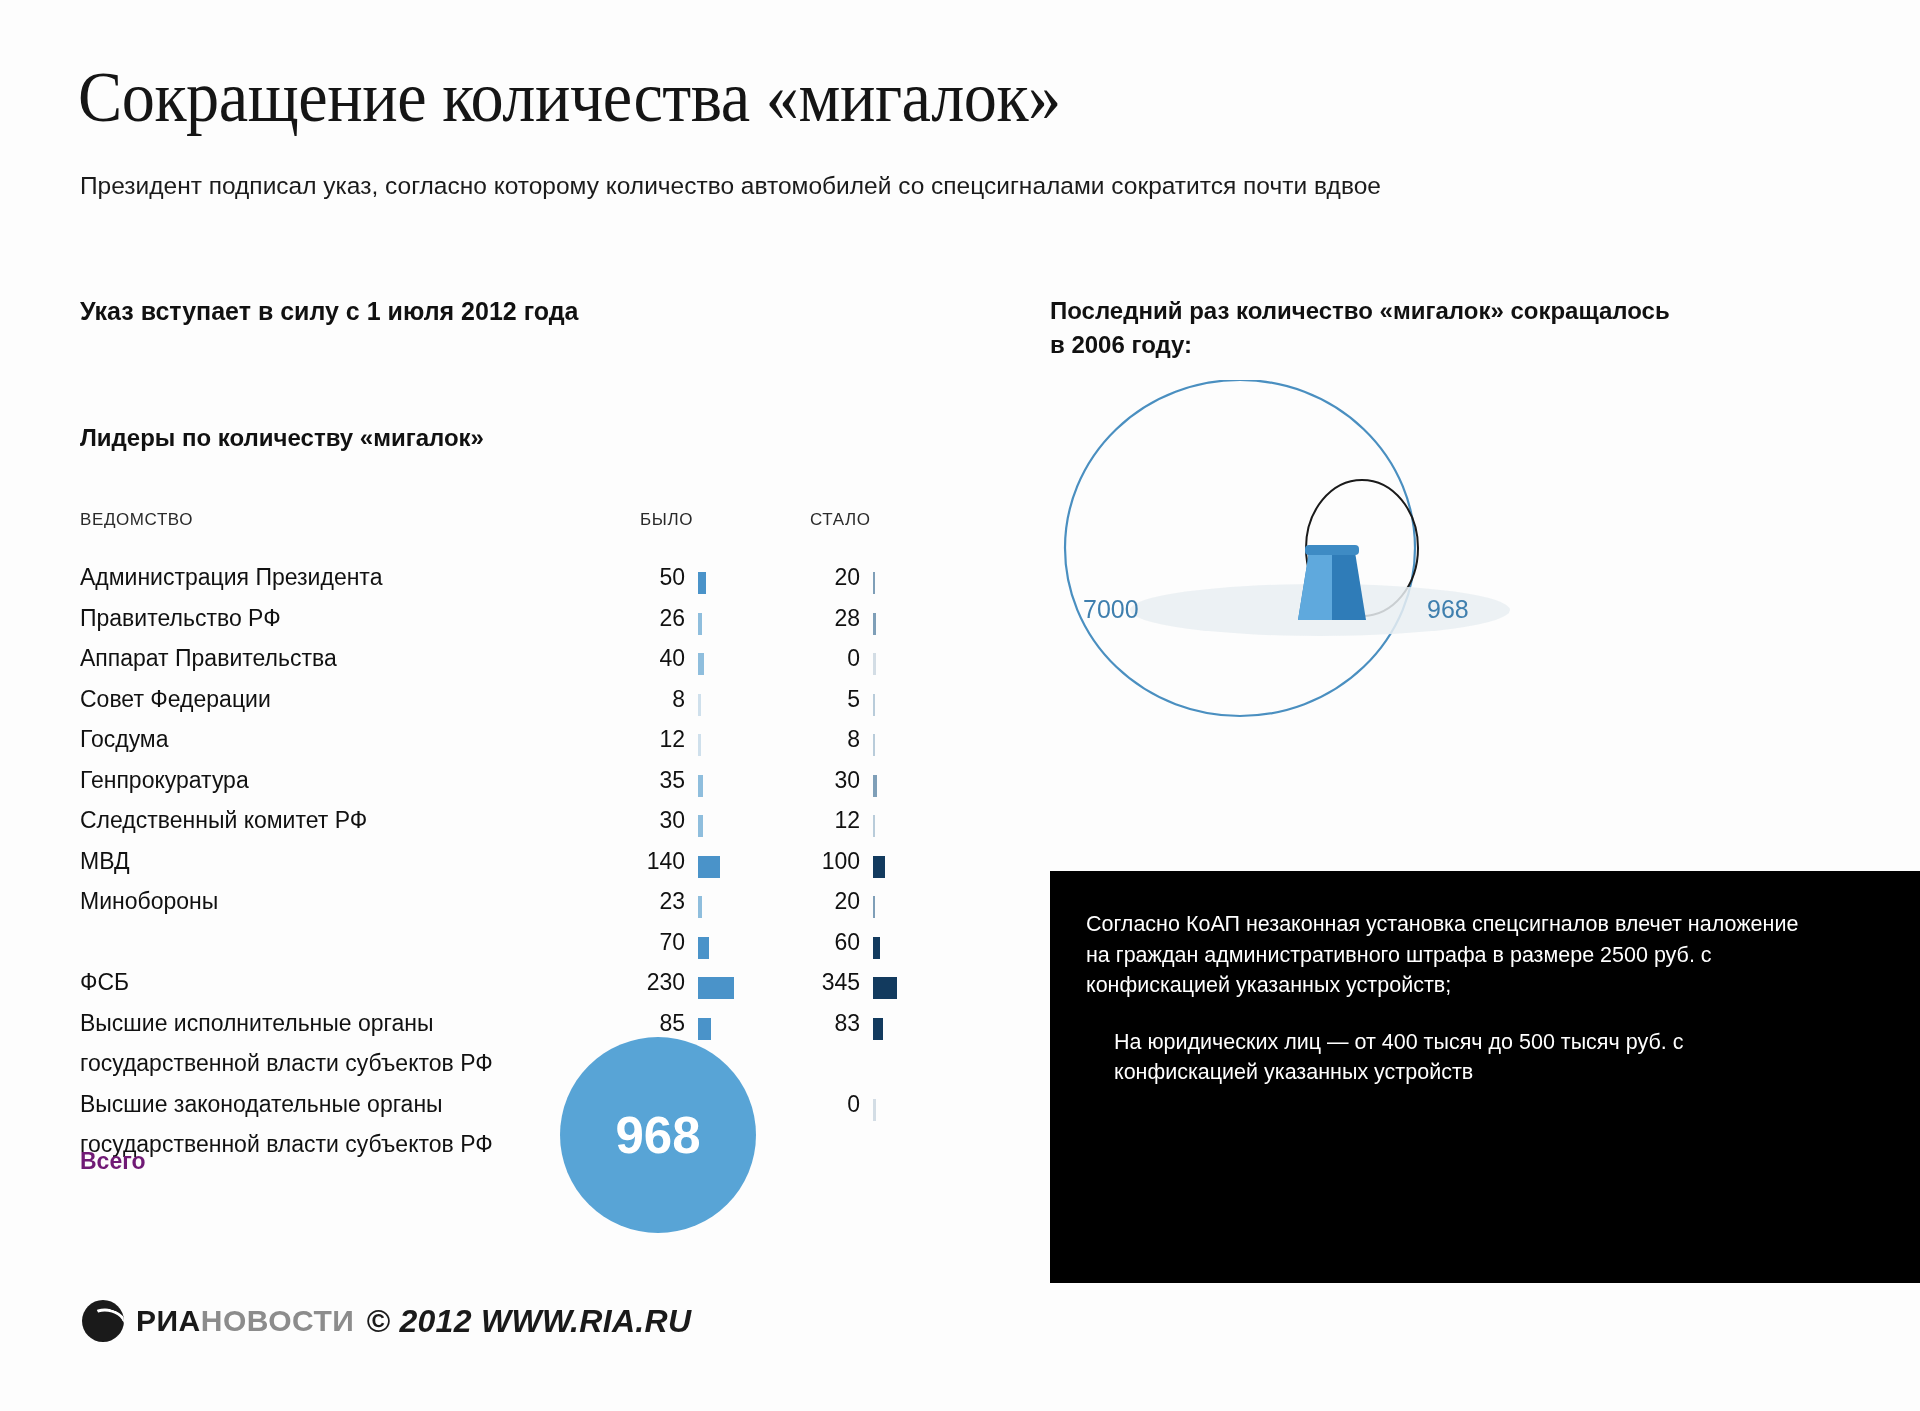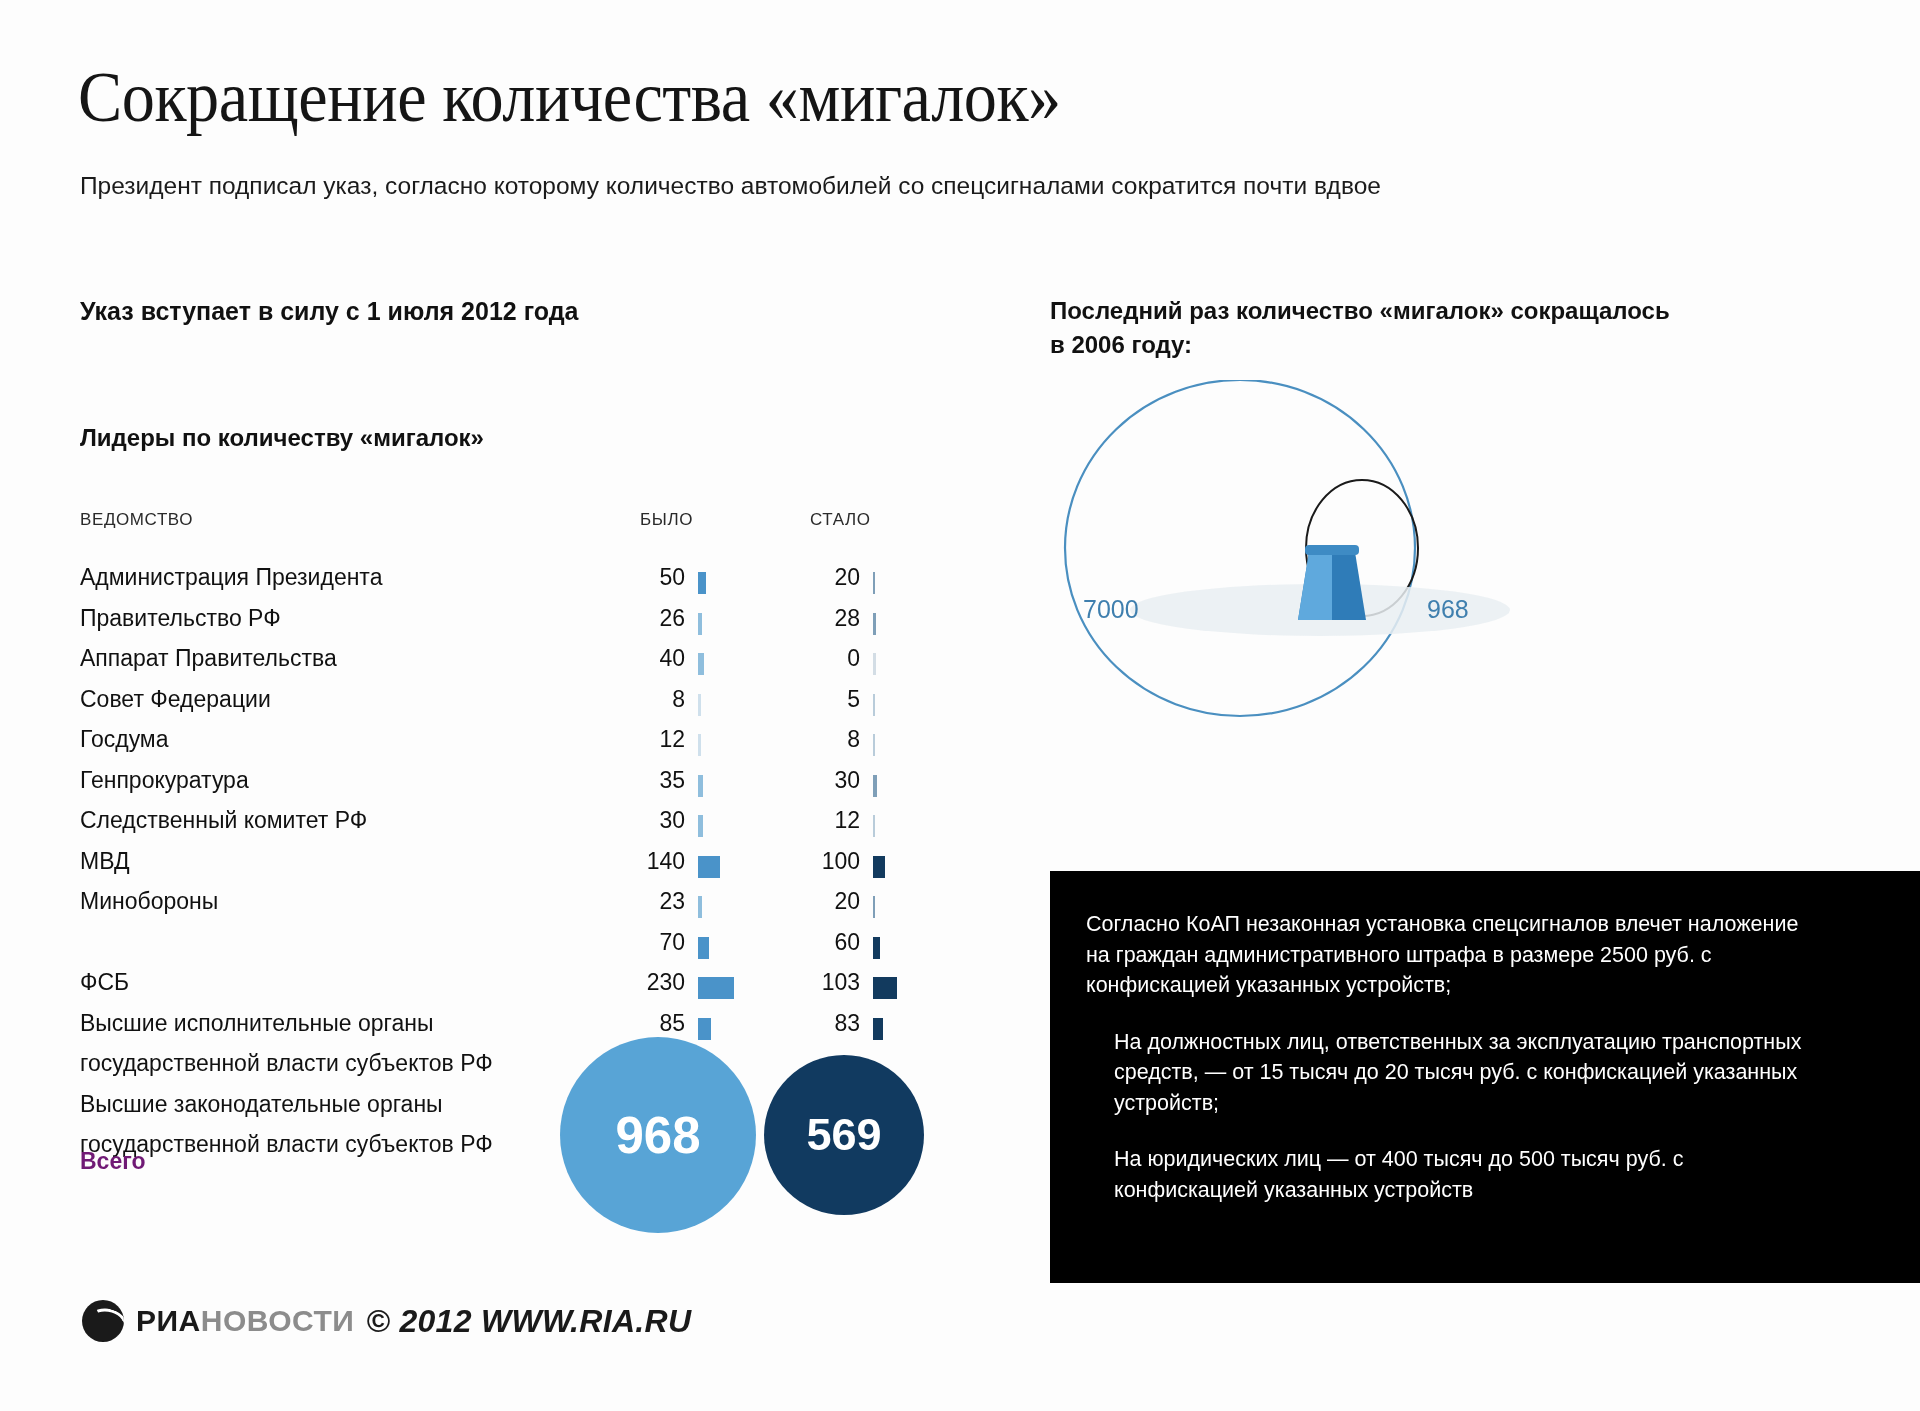--- a/index.html
+++ b/index.html
@@ -338,21 +338,21 @@
         <div class="row">
           <span class="num-was">70</span>
           <span class="bar-was" style="width: 11px; height: 22px;"></span>
           <span class="num-now">60</span>
           <span class="bar-now" style="width: 7px; height: 22px;"></span>
         </div>
         <div class="row">
           <span class="row-label">ФСБ</span>
           <span class="num-was">230</span>
           <span class="bar-was" style="width: 36px; height: 22px;"></span>
-          <span class="num-now">103</span>
+          <span class="num-now">345</span>
           <span class="bar-now" style="width: 24px; height: 22px;"></span>
         </div>
         <div class="row">
           <span class="row-label">Высшие исполнительные органы</span>
           <span class="num-was">85</span>
           <span class="bar-was" style="width: 13px; height: 22px;"></span>
           <span class="num-now">83</span>
           <span class="bar-now" style="width: 10px; height: 22px;"></span>
         </div>
         <div class="row">
@@ -367,21 +367,20 @@
         </div>
         <div class="row">
           <span class="row-label cont">государственной власти субъектов РФ</span>
         </div>
       </div>
   </div>
 
   <div class="total-label">Всего</div>
 
   <div class="circle circle-was">968</div>
-  <div class="circle circle-now">569</div>
 
   <div class="right-head">
     <div>Последний раз количество «мигалок» сокращалось</div>
     <div>в 2006 году:</div>
   </div>
 
   <div class="diagram">
     <svg width="620" height="360" viewBox="0 0 620 360">
       <ellipse cx="230" cy="168" rx="175" ry="168" fill="none" stroke="#4a8fc0" stroke-width="2.2"></ellipse>
       <ellipse cx="352" cy="168" rx="56" ry="68" fill="none" stroke="#1a1a1a" stroke-width="2"></ellipse>
@@ -390,21 +389,20 @@
       <path d="M 288 240 L 299 172 L 322 172 L 322 240 Z" fill="#5fa9dd"></path>
       <rect x="295" y="165" width="54" height="10" rx="4" fill="#3e8bc4"></rect>
     </svg>
   </div>
   <div class="diag-label lbl-7000">7000</div>
   <div class="diag-label lbl-968">968</div>
 
   <div class="blackbox">
     <div class="bb-text" id="bb-host">
         <p class="bb-p">Согласно КоАП незаконная установка спецсигналов влечет наложение на граждан административного штрафа в размере 2500 руб. с конфискацией указанных устройств;</p>
-        <p class="bb-p indent">На должностных лиц, ответственных за эксплуатацию транспортных средств, — от 15 тысяч до 20 тысяч руб. с конфискацией указанных устройств;</p>
         <p class="bb-p indent">На юридических лиц — от 400 тысяч до 500 тысяч руб. с конфискацией указанных устройств</p>
       </div>
   </div>
 
   <div class="footer">
     <div class="ria-mark"></div>
     <div class="ria-text"><span>РИА</span><span class="light">НОВОСТИ</span></div>
     <div class="ria-url">© 2012 WWW.RIA.RU</div>
   </div>
 

